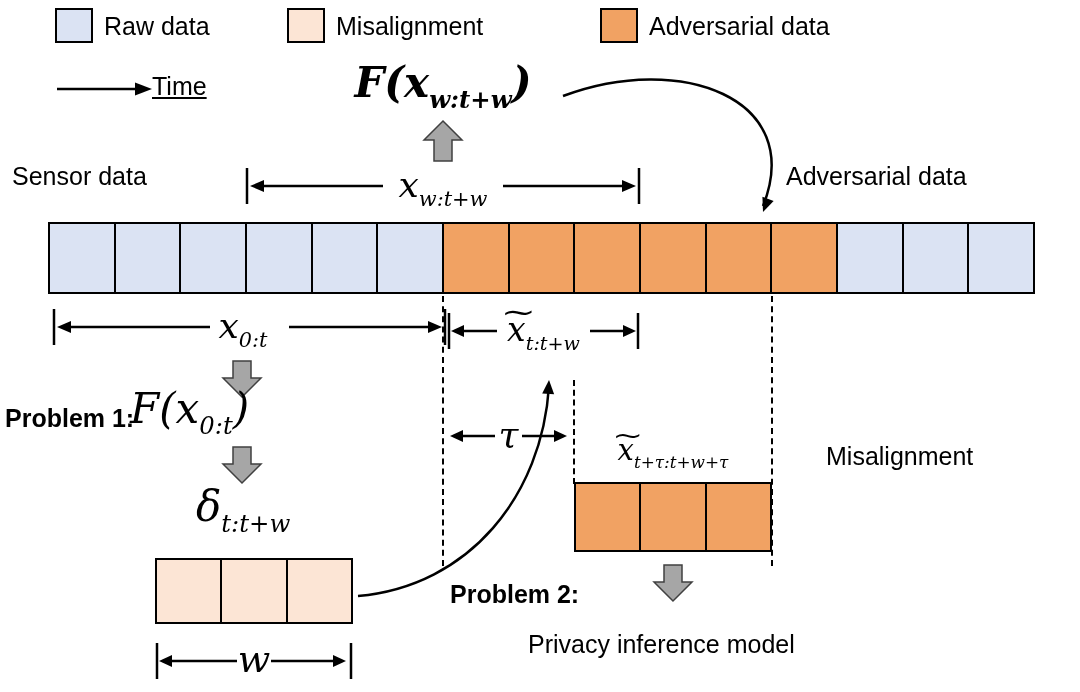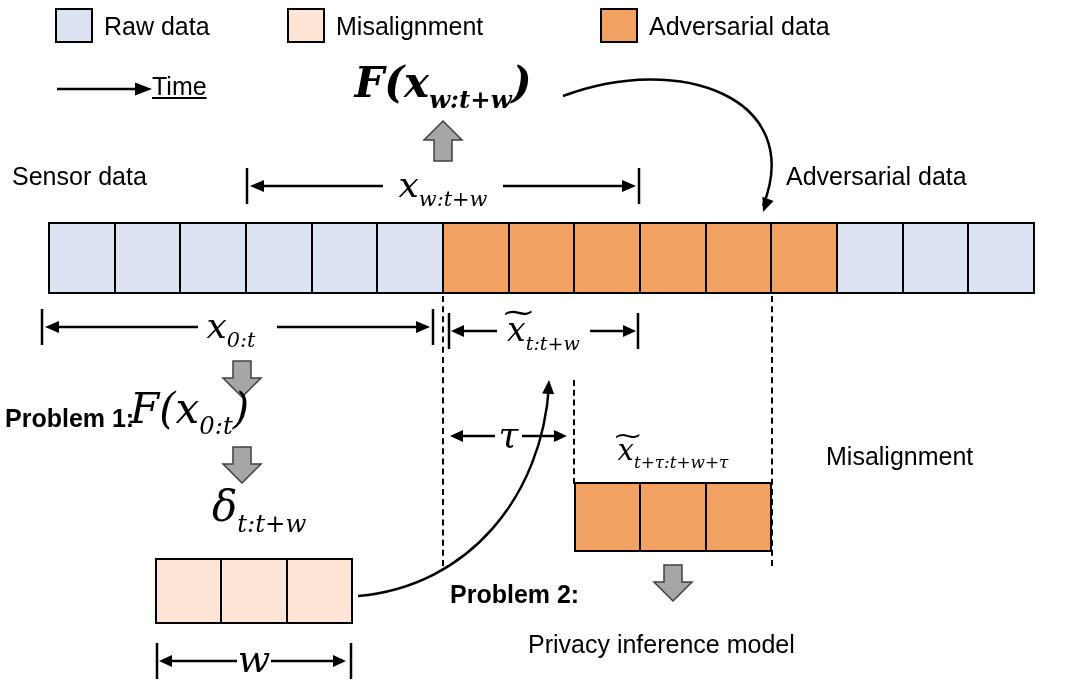--- a/index.html
+++ b/index.html
@@ -77,21 +77,21 @@
       <div class="cell" style="background: rgb(241, 162, 99);"></div>
       <div class="cell" style="background: rgb(241, 162, 99);"></div>
       <div class="cell" style="background: rgb(241, 162, 99);"></div>
       <div class="cell" style="background: rgb(241, 162, 99);"></div>
       <div class="cell" style="background: rgb(241, 162, 99);"></div>
       <div class="cell" style="background: rgb(219, 227, 243);"></div>
       <div class="cell" style="background: rgb(219, 227, 243);"></div>
       <div class="cell" style="background: rgb(219, 227, 243);"></div>
     </div>
 
-  <div class="measure" style="left:40px;top:304px;width:382px;height:46px;">
+  <div class="measure" style="left:52px;top:304px;width:382px;height:46px;">
     <svg width="395" height="46">
       <line class="stroke" x1="2" y1="5" x2="2" y2="41"></line>
       <line class="stroke" x1="393" y1="5" x2="393" y2="41"></line>
       <line class="stroke" x1="158" y1="23" x2="16" y2="23"></line>
       <polygon class="fillb" points="5,23 19,17 19,29"></polygon>
       <line class="stroke" x1="237" y1="23" x2="379" y2="23"></line>
       <polygon class="fillb" points="390,23 376,17 376,29"></polygon>
     </svg>
     <span class="mlabel math" style="font-size:36px;"><span>x</span><sub>0:t</sub></span>
   </div>
@@ -126,21 +126,21 @@
     <polygon stroke="#404040" stroke-width="1.5" points="20,37 1,18 11,18 11,1 29,1 29,18 39,18" fill="#a6a6a6"></polygon>
   </svg>
 
   <div class="abs sans bold" style="left:5px;top:404px;">Problem 1:</div>
   <div class="abs math" style="left:130px;top:388px;font-size:42px;"><span>F(</span><span>x</span><sub>0:t</sub><span>)</span></div>
 
   <svg class="abs" style="left:222px;top:446px;" width="40" height="38" viewBox="0 0 40 38">
     <polygon stroke="#404040" stroke-width="1.5" points="20,37 1,18 11,18 11,1 29,1 29,18 39,18" fill="#a6a6a6"></polygon>
   </svg>
 
-  <div class="abs math" style="left:212px;top:486px;font-size:42px;"><span>δ</span><sub>t:t+w</sub></div>
+  <div class="abs math" style="left:196px;top:486px;font-size:42px;"><span>δ</span><sub>t:t+w</sub></div>
 
   <div class="abs strip" style="left:155px;top:558px;width:198px;height:66px;">
       <div class="cell" style="background: rgb(252, 229, 213);"></div>
       <div class="cell" style="background: rgb(252, 229, 213);"></div>
       <div class="cell" style="background: rgb(252, 229, 213);"></div>
     </div>
 
   <div class="measure" style="left:155px;top:638px;width:198px;height:46px;">
     <svg width="198" height="46">
       <line class="stroke" x1="2" y1="5" x2="2" y2="41"></line>

